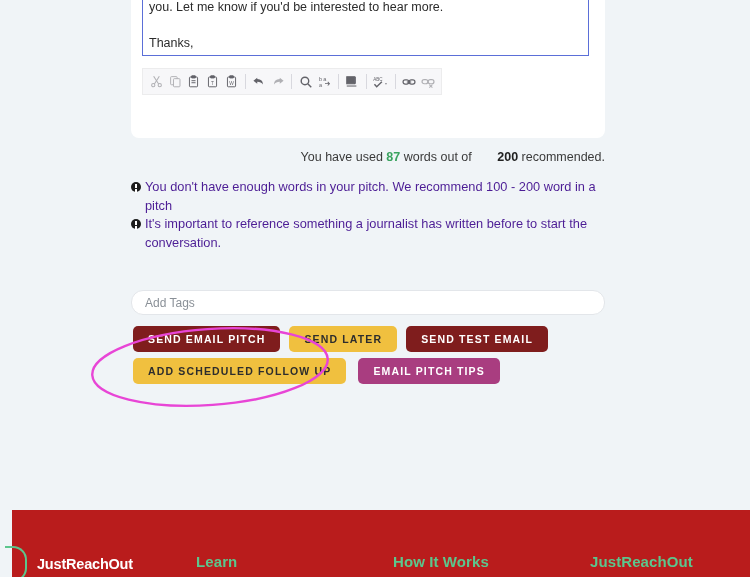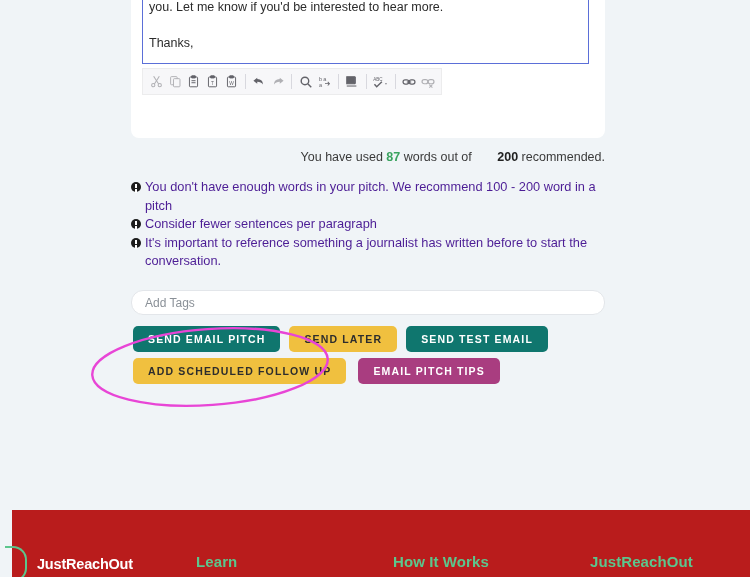--- a/index.html
+++ b/index.html
@@ -22,21 +22,21 @@
     height: 158px;
     background: #ffffff;
     border-radius: 0 0 8px 8px;
   }
 
   .editor-body {
     position: absolute;
     left: 11px;
     top: 20px;
     width: 447px;
-    height: 64px;
+    height: 56px;
     background: #ffffff;
     border: 1px solid #5b6fd8;
     border-top: none;
     padding: 0 6px;
   }
 
   .editor-line {
     font-family: "Liberation Sans", sans-serif;
     font-size: 12.5px;
     color: #2b2b2b;
@@ -157,21 +157,21 @@
     font-family: "Liberation Sans", sans-serif;
     font-size: 10.5px;
     font-weight: bold;
     letter-spacing: 1.15px;
     cursor: pointer;
     display: flex;
     align-items: center;
     justify-content: center;
     white-space: nowrap;
   }
-  .btn-green  { background: #0f766e; color: #ffffff; }
+  .btn-green  { background: #7f1d1d; color: #ffffff; }
   .btn-yellow { background: #f0c03f; color: #2d2d2d; }
   .btn-purple { background: #a93d80; color: #ffffff; }
 
   
   .annotation {
     position: absolute;
     left: 88px;
     top: 326px;
     width: 248px;
     height: 82px;
@@ -348,21 +348,20 @@
       </svg>
     </div>
 
   </div>
 </div>
 
 <div class="wordcount"><span>You have used </span><span class="green">87</span><span> words out of </span><b>200</b><span> recommended.</span></div>
 
 <div class="warnings">
   <div class="warn-row"><span class="warn-ico"></span><span>You don't have enough words in your pitch. We recommend 100 - 200 word in a pitch</span></div>
-  <div class="warn-row"><span class="warn-ico"></span><span>Consider fewer sentences per paragraph</span></div>
   <div class="warn-row"><span class="warn-ico"></span><span>It's important to reference something a journalist has written before to start the conversation.</span></div>
 </div>
 
 <input class="tags-input" type="text" placeholder="Add Tags" style="">
 
 <div class="btn-row r1">
   <button class="btn btn-green">SEND EMAIL PITCH</button>
   <button class="btn btn-yellow">SEND LATER</button>
   <button class="btn btn-green">SEND TEST EMAIL</button>
 </div>

